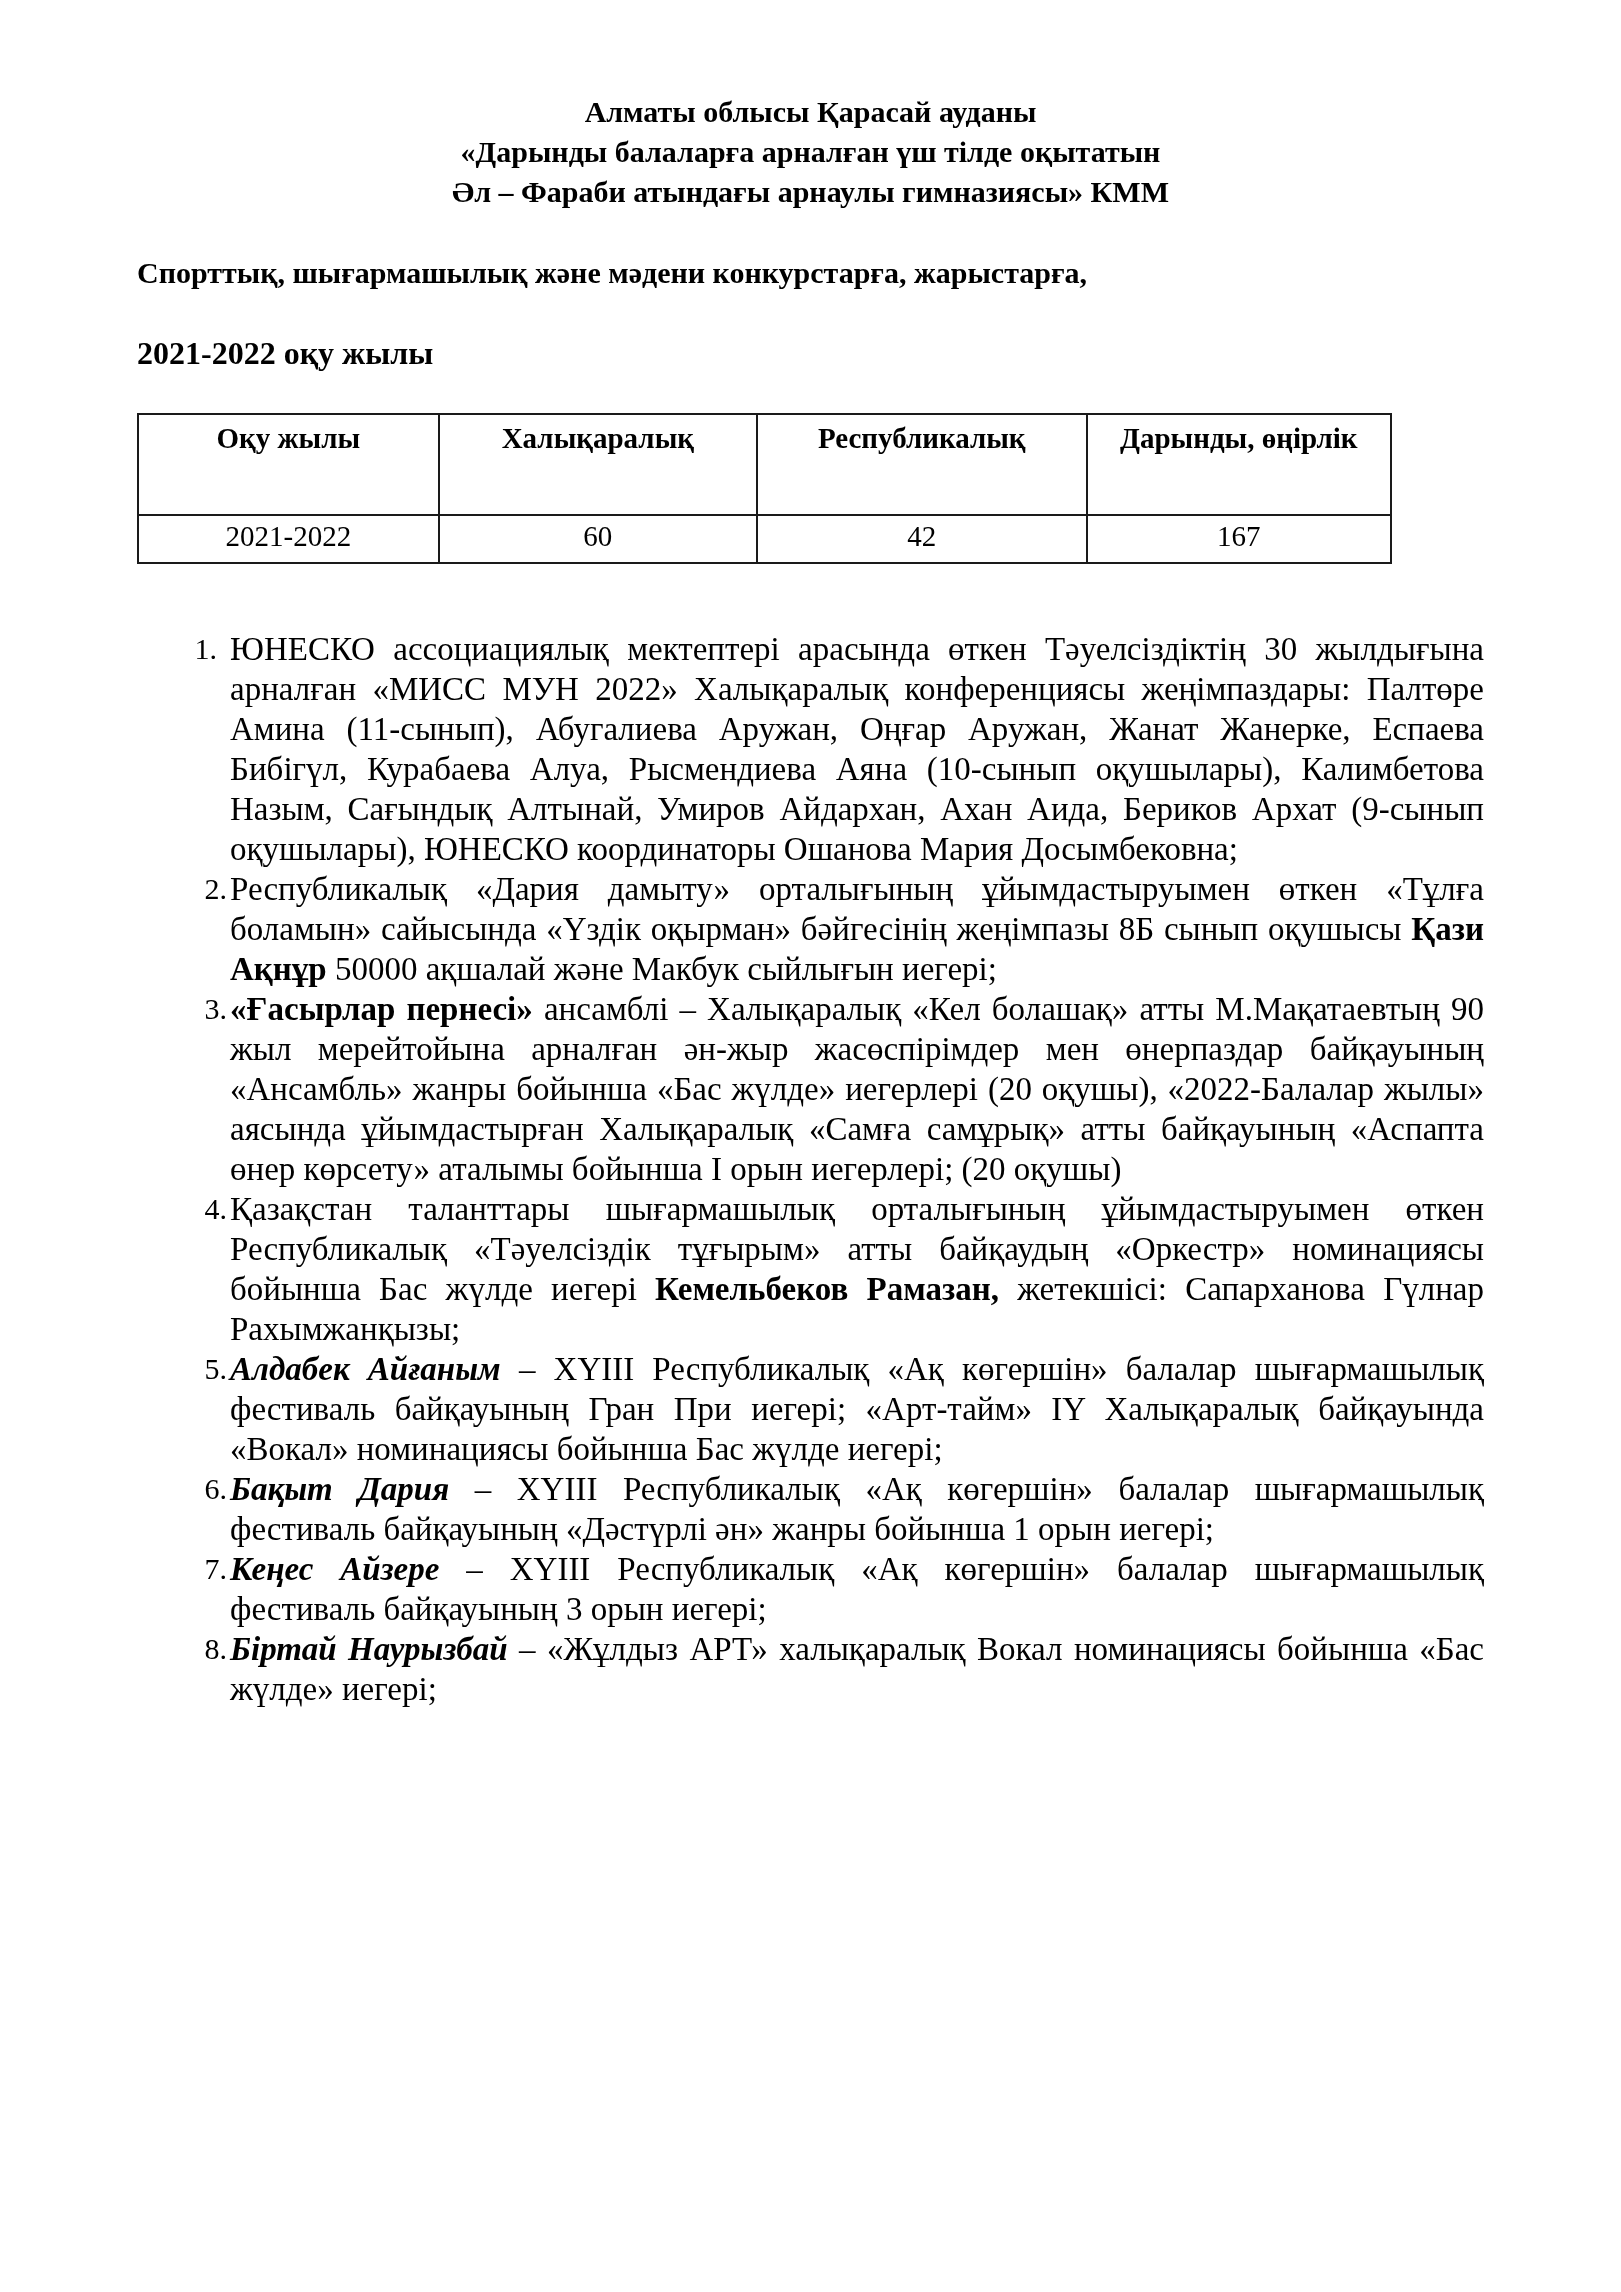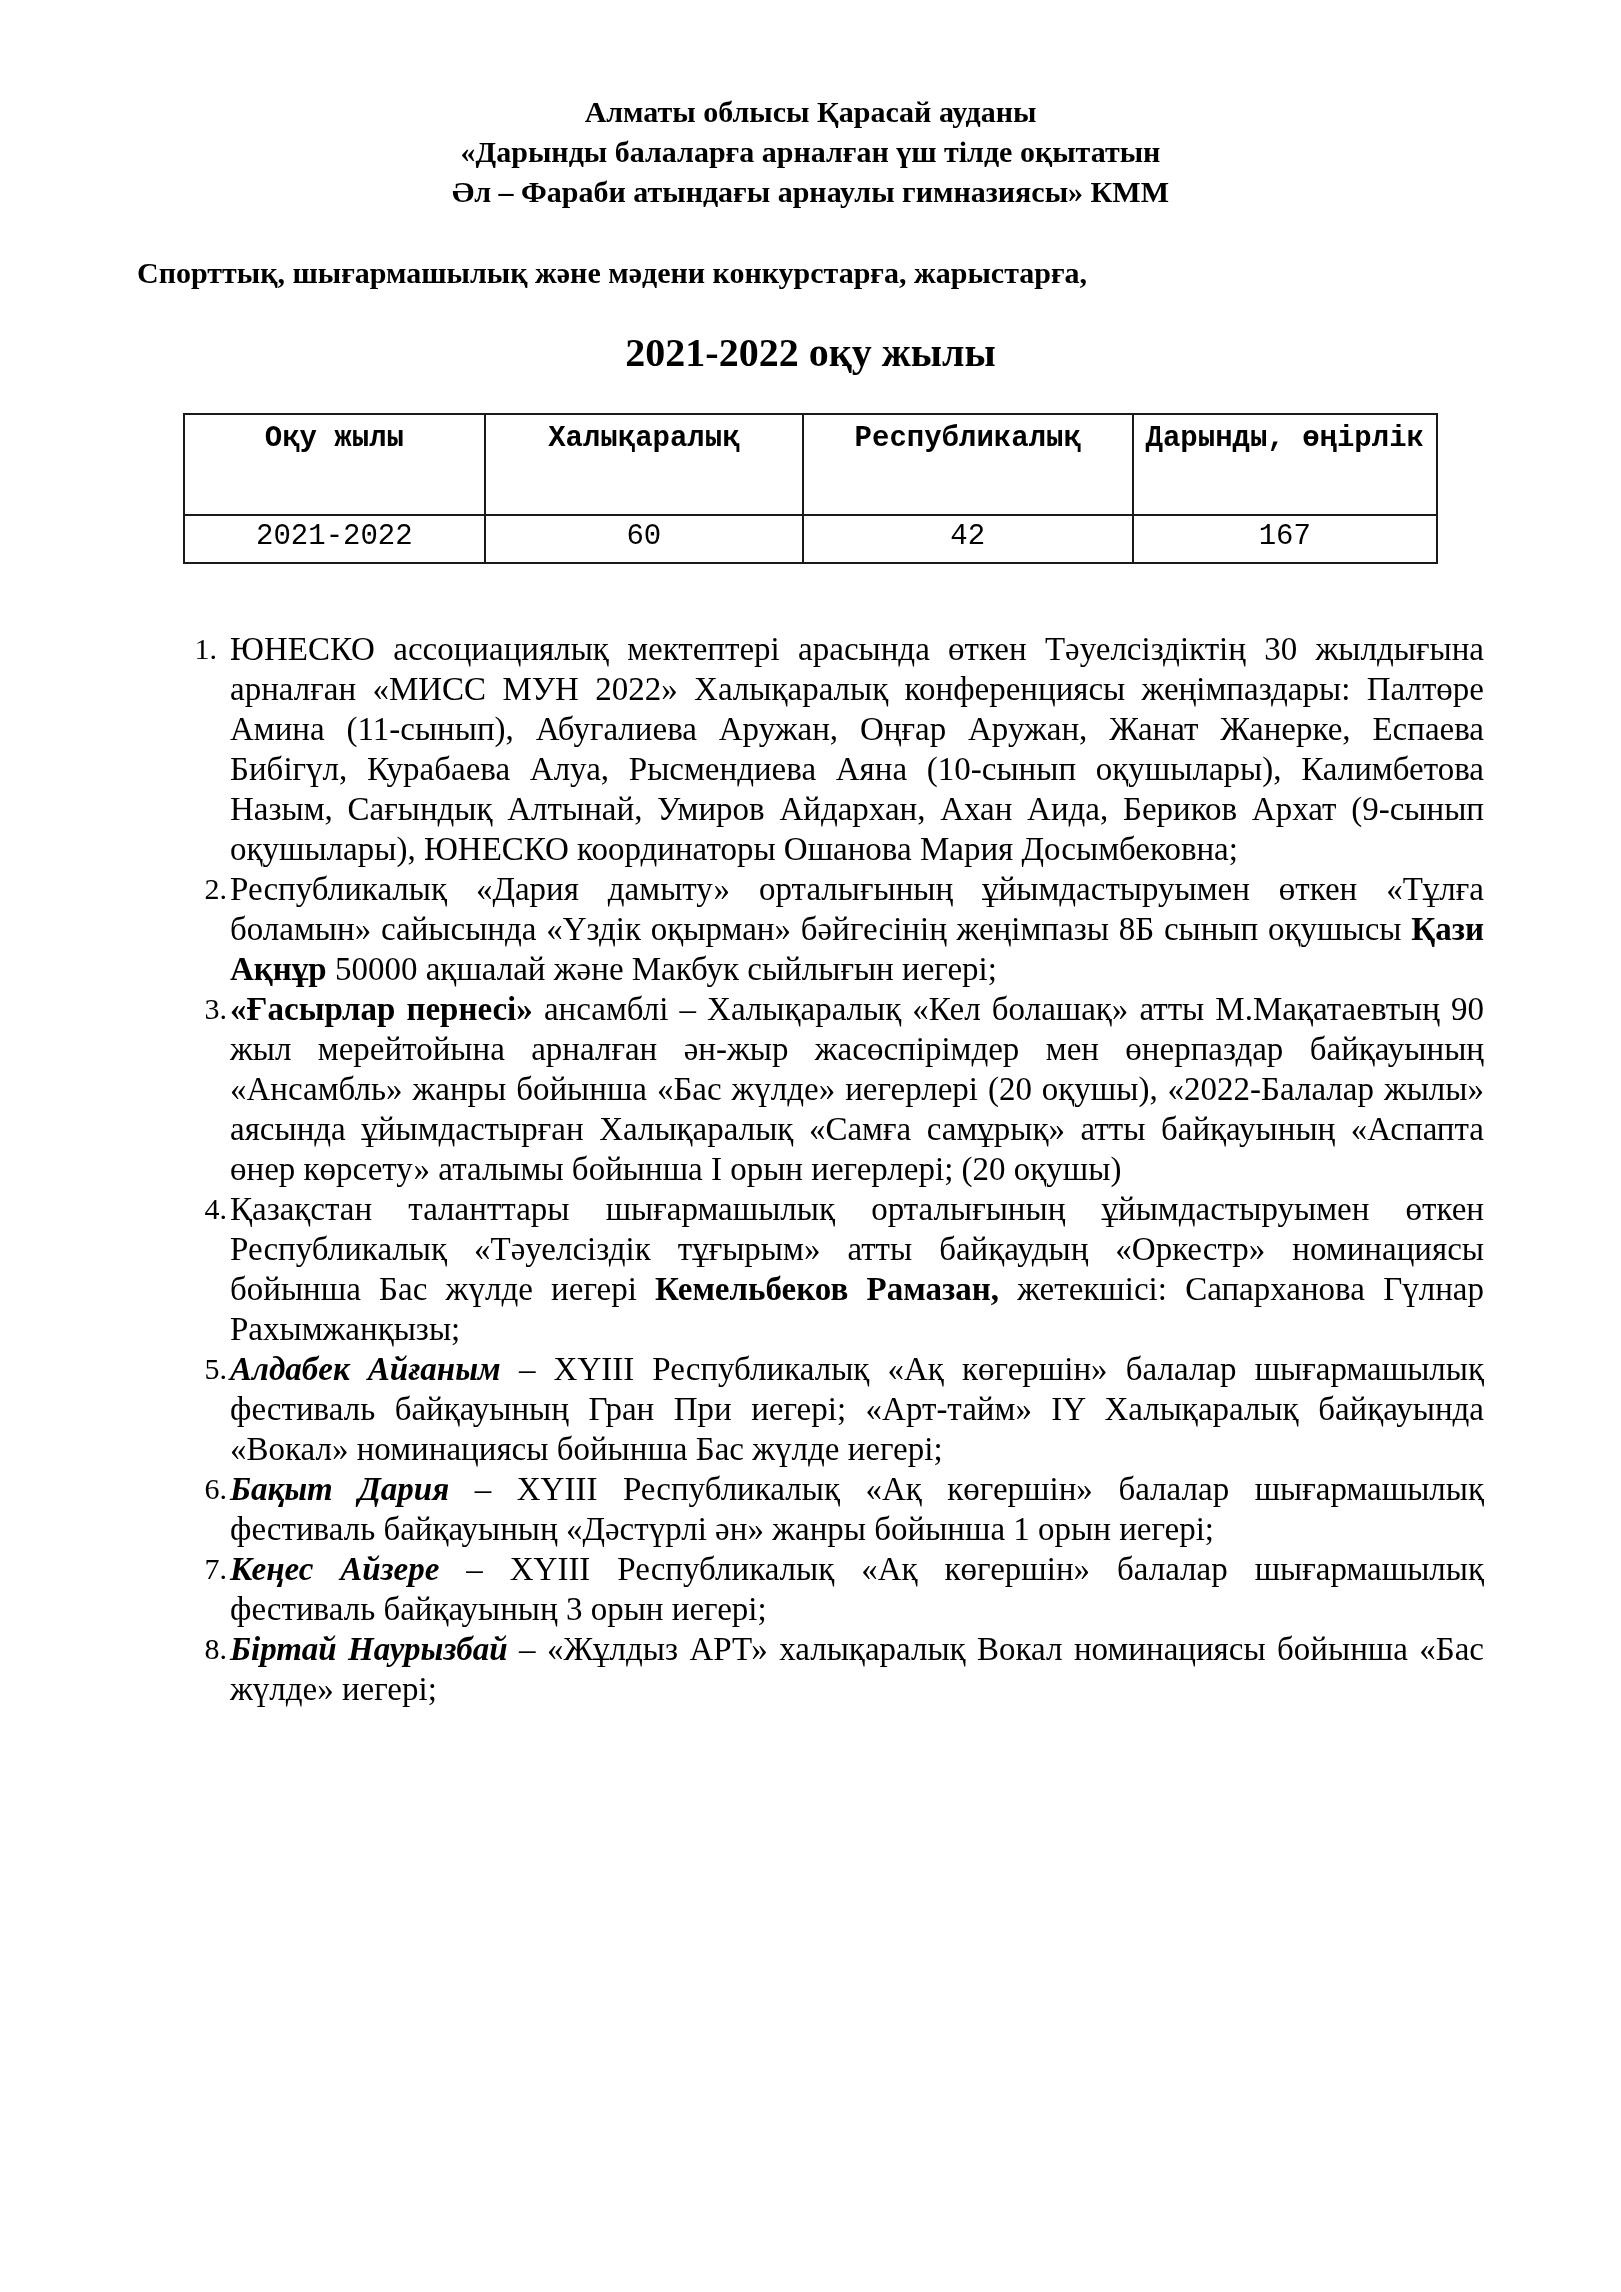--- a/index.html
+++ b/index.html
@@ -36,33 +36,30 @@
     text-align: left;
     font-weight: bold;
     font-size: 30px;
     line-height: 40px;
     margin-top: 41px;
   }
   .subtitle-block .hline {
     display: block;
   }
   .year-line {
-    text-align: center;
     font-weight: bold;
-    font-size: 40px;
+    font-size: 32px;
     line-height: 40px;
     margin-top: 40px;
   }
 
   
   .table-wrap {
     margin-top: 40px;
     display: flex;
-    justify-content: center;
-    font-family: Liberation Mono, monospace;
   }
   table.results-table {
     border-collapse: collapse;
     width: 1255px;
     table-layout: fixed;
   }
   table.results-table th,
   table.results-table td {
     border: 2px solid #1a1a1a;
     text-align: center;

